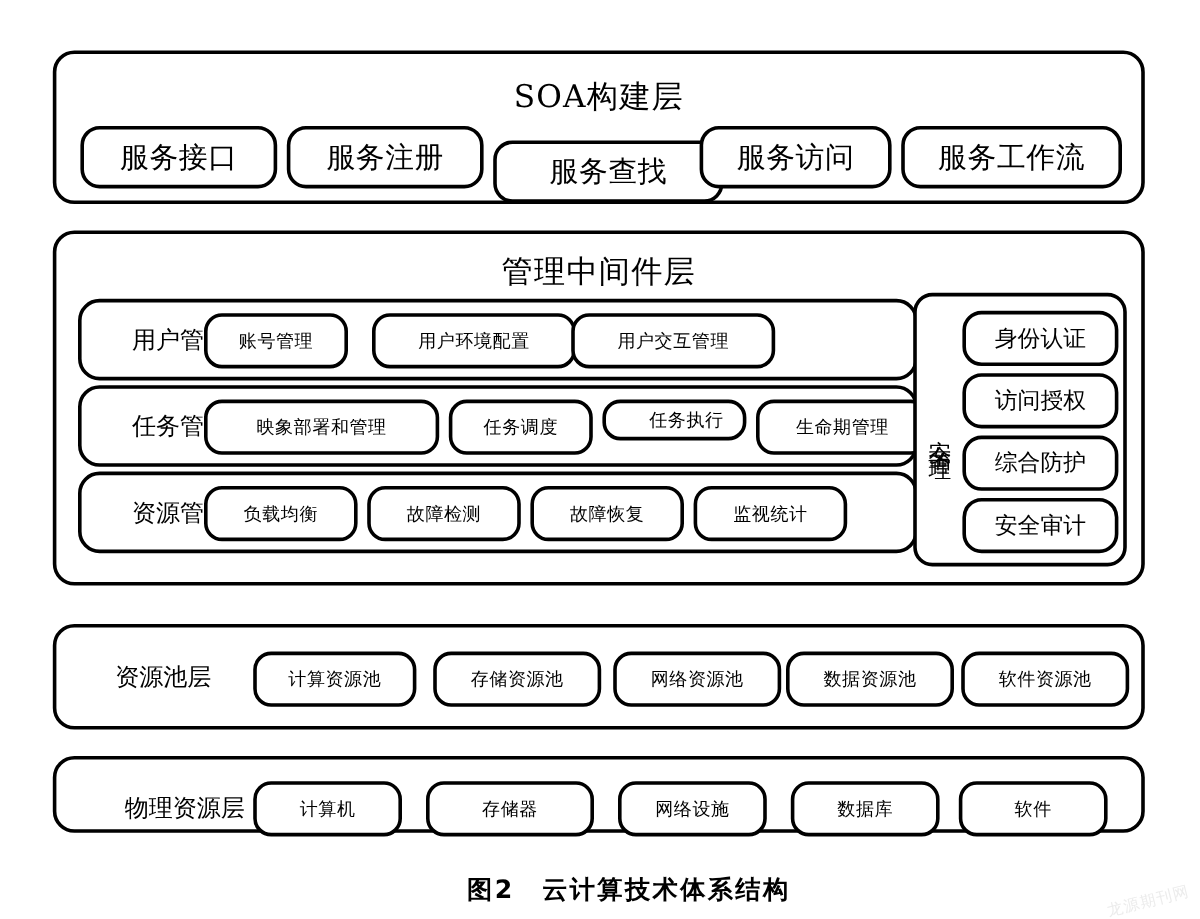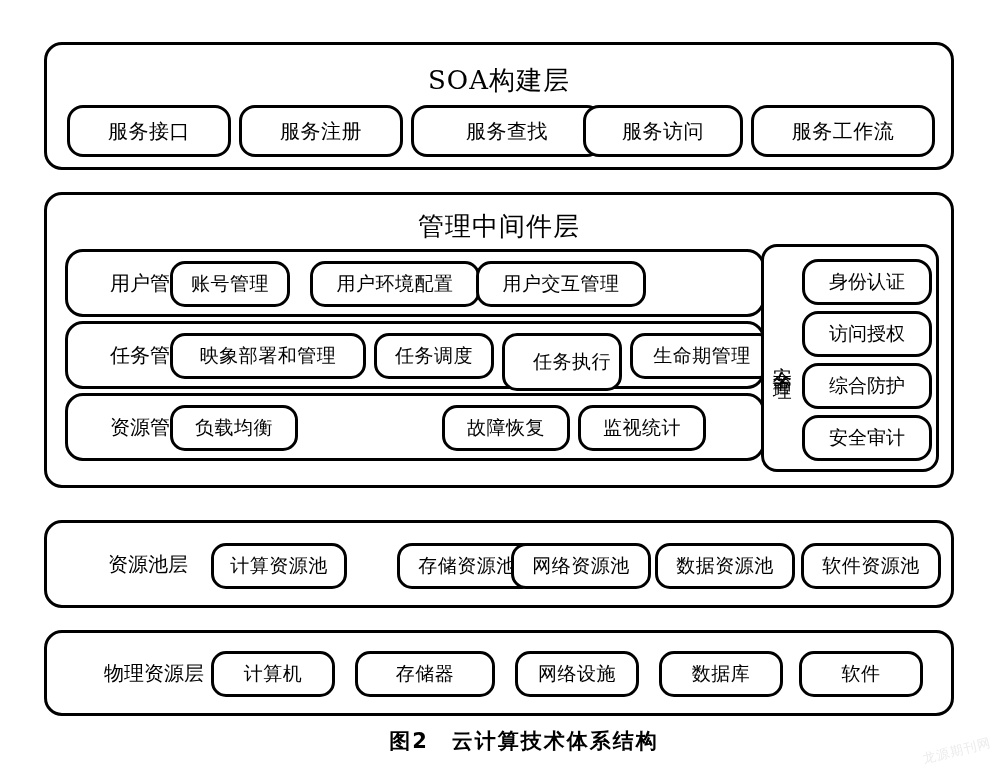--- a/index.html
+++ b/index.html
@@ -42,25 +42,25 @@
   }
   .pill {
     position: absolute;
     border: 3px solid #000;
     border-radius: 16px;
     background: #fff;
     box-sizing: border-box;
     display: flex;
     align-items: center;
     justify-content: center;
-    font-size: 20px;
+    font-size: 24px;
     letter-spacing: 0.5px;
     white-space: nowrap;
   }
-  .pill.small { font-size: 19px; border-radius: 15px; font-family: Liberation Mono, monospace; }
+  .pill.small { font-size: 15px; border-radius: 15px; font-family: Liberation Mono, monospace; }
 
   .row-label {
     position: absolute;
     font-size: 20px;
     white-space: nowrap;
     display: flex;
     align-items: center;
     justify-content: center;
   }
 
@@ -126,21 +126,21 @@
     align-items: center;
     justify-content: center;
     font-size: 19px;
     white-space: nowrap;
     font-family: Liberation Serif, serif;
   }
 
   
   #pool-layer { left: 44px; top: 520px; width: 910px; height: 88px; }
   
-  #physical-layer { left: 44px; top: 630px; width: 910px; height: 86px; }
+  #physical-layer { left: 44px; top: 630px; width: 910px; height: 64px; }
 
   
   #caption {
     position: absolute;
     left: 0; right: 0;
     top: 727px;
     text-align: center;
     font-size: 21px;
     font-weight: bold;
     letter-spacing: 2px;
@@ -163,65 +163,66 @@
 </head>
 <body>
 
 <div class="diagram">
 
   <div class="layer" id="soa-layer">
     <div class="layer-title" id="soa-title">SOA构建层</div>
     <div id="soa-items">
         <div class="pill" style="left: 20px; top: 60px; width: 164px; height: 52px;">服务接口</div>
         <div class="pill" style="left: 192px; top: 60px; width: 164px; height: 52px;">服务注册</div>
-        <div class="pill" style="left: 364px; top: 60px; width: 192px; height: 52px;">服务查找</div>
+        <div class="pill" style="left: 364px; top: 72px; width: 192px; height: 52px;">服务查找</div>
         <div class="pill" style="left: 536px; top: 60px; width: 160px; height: 52px;">服务访问</div>
         <div class="pill" style="left: 704px; top: 60px; width: 184px; height: 52px;">服务工作流</div>
       </div>
   </div>
 
   <div class="layer" id="middleware-layer">
     <div class="layer-title" id="middleware-title">管理中间件层</div>
 
     <div class="mid-row" id="mid-row-user">
         <div class="row-label" style="left: 14px; top: 0px; height: 62px; width: 136px;">用户管理</div>
         <div class="pill small" style="left: 102px; top: 9px; width: 120px; height: 46px;">账号管理</div>
         <div class="pill small" style="left: 230px; top: 9px; width: 170px; height: 46px; margin-left: 12px;">用户环境配置</div>
         <div class="pill small" style="left: 408px; top: 9px; width: 170px; height: 46px;">用户交互管理</div>
       </div>
     <div class="mid-row" id="mid-row-task">
         <div class="row-label" style="left: 14px; top: 0px; height: 62px; width: 136px;">任务管理</div>
         <div class="pill small" style="left: 102px; top: 9px; width: 196px; height: 46px;">映象部署和管理</div>
         <div class="pill small" style="left: 306px; top: 9px; width: 120px; height: 46px;">任务调度</div>
-        <div class="pill small" style="left: 434px; top: 9px; width: 120px; height: 58px; padding-left: 20px;">任务执行</div>
+        <div class="pill small" style="left: 434px; top: 9px; width: 120px; height: 34px; padding-left: 20px;">任务执行</div>
         <div class="pill small" style="left: 562px; top: 9px; width: 144px; height: 46px;">生命期管理</div>
       </div>
     <div class="mid-row" id="mid-row-resource">
         <div class="row-label" style="left: 14px; top: 0px; height: 62px; width: 136px;">资源管理</div>
         <div class="pill small" style="left: 102px; top: 9px; width: 128px; height: 46px;">负载均衡</div>
+        <div class="pill small" style="left: 238px; top: 9px; width: 128px; height: 46px;">故障检测</div>
         <div class="pill small" style="left: 374px; top: 9px; width: 128px; height: 46px;">故障恢复</div>
         <div class="pill small" style="left: 510px; top: 9px; width: 128px; height: 46px;">监视统计</div>
       </div>
 
     <div id="security-panel">
       <div id="security-vlabel">安全管理</div>
       <div id="security-items">
           <div class="sec-pill" style="top: 12px;">身份认证</div>
           <div class="sec-pill" style="top: 64px;">访问授权</div>
           <div class="sec-pill" style="top: 116px;">综合防护</div>
           <div class="sec-pill" style="top: 168px;">安全审计</div>
         </div>
     </div>
   </div>
 
   <div class="layer" id="pool-layer">
-    <div class="row-label" id="pool-label" style="left: 26px; top: 0px; width: 150px; height: 82px;">资源池层</div>
+    <div class="row-label" id="pool-label" style="left: 14px; top: 0px; width: 150px; height: 82px;">资源池层</div>
     <div id="pool-items">
         <div class="pill small" style="left: 164px; top: 20px; width: 136px; height: 46px;">计算资源池</div>
-        <div class="pill small" style="left: 314px; top: 20px; width: 140px; height: 46px; margin-left: 36px;">存储资源池</div>
+        <div class="pill small" style="left: 314px; top: 20px; width: 140px; height: 46px;">存储资源池</div>
         <div class="pill small" style="left: 464px; top: 20px; width: 140px; height: 46px;">网络资源池</div>
         <div class="pill small" style="left: 608px; top: 20px; width: 140px; height: 46px;">数据资源池</div>
         <div class="pill small" style="left: 754px; top: 20px; width: 140px; height: 46px;">软件资源池</div>
       </div>
   </div>
 
   <div class="layer" id="physical-layer">
     <div class="row-label" id="physical-label" style="left: 22px; top: 0px; width: 170px; height: 80px;">物理资源层</div>
     <div id="physical-items">
         <div class="pill small" style="left: 164px; top: 18px; width: 124px; height: 46px;">计算机</div>

